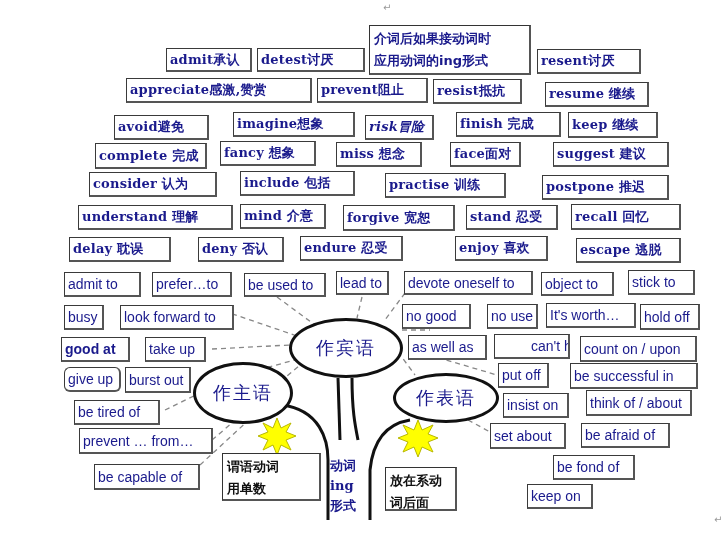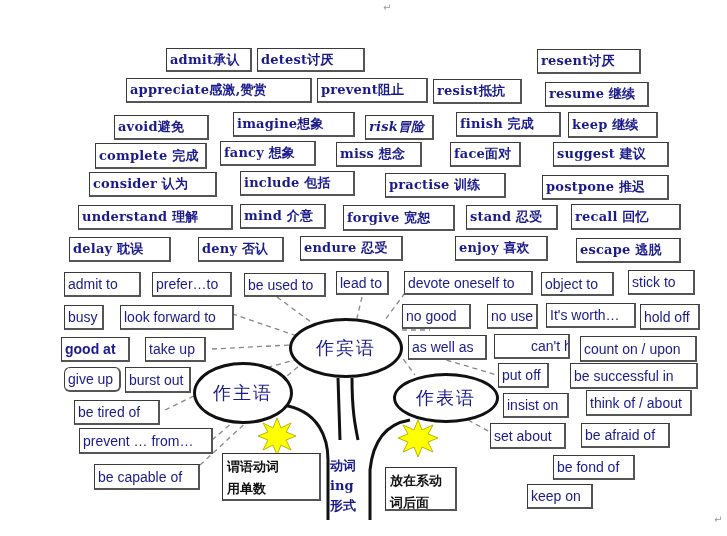--- a/index.html
+++ b/index.html
@@ -58,20 +58,22 @@
 
     <g fill="#ffff00" stroke="#b8b800" stroke-width="1">
       <polygon points="277,418 281,428 291,423 286,432 296,436 286,440 291,450 281,445 277,455 273,445 263,450 268,440 258,436 268,432 263,423 273,428"></polygon>
       <polygon points="418,420 422,430 433,425 428,434 438,438 428,442 433,452 422,447 418,457 414,447 403,452 408,442 398,438 408,434 403,425 414,430"></polygon>
     </g>
   </svg>
 
   <span class="mark" style="left:383px;top:2px;">↵</span>
   <span class="mark" style="left:714px;top:514px;">↵</span>
 
+  <div class="note" style="left:369px;top:25px;width:162px;height:50px;color:#1a1a8c;">介词后如果接动词时
+应用动词的ing形式</div>
 
   <div id="verbs">
       <div class="box serif" style="left: 166px; top: 48px; width: 86px; height: 24px;">
         <span>admit承认</span>
       </div>
       <div class="box serif" style="left: 257px; top: 48px; width: 108px; height: 24px;">
         <span>detest讨厌</span>
       </div>
       <div class="box serif" style="left: 537px; top: 49px; width: 104px; height: 25px;">
         <span>resent讨厌</span>

